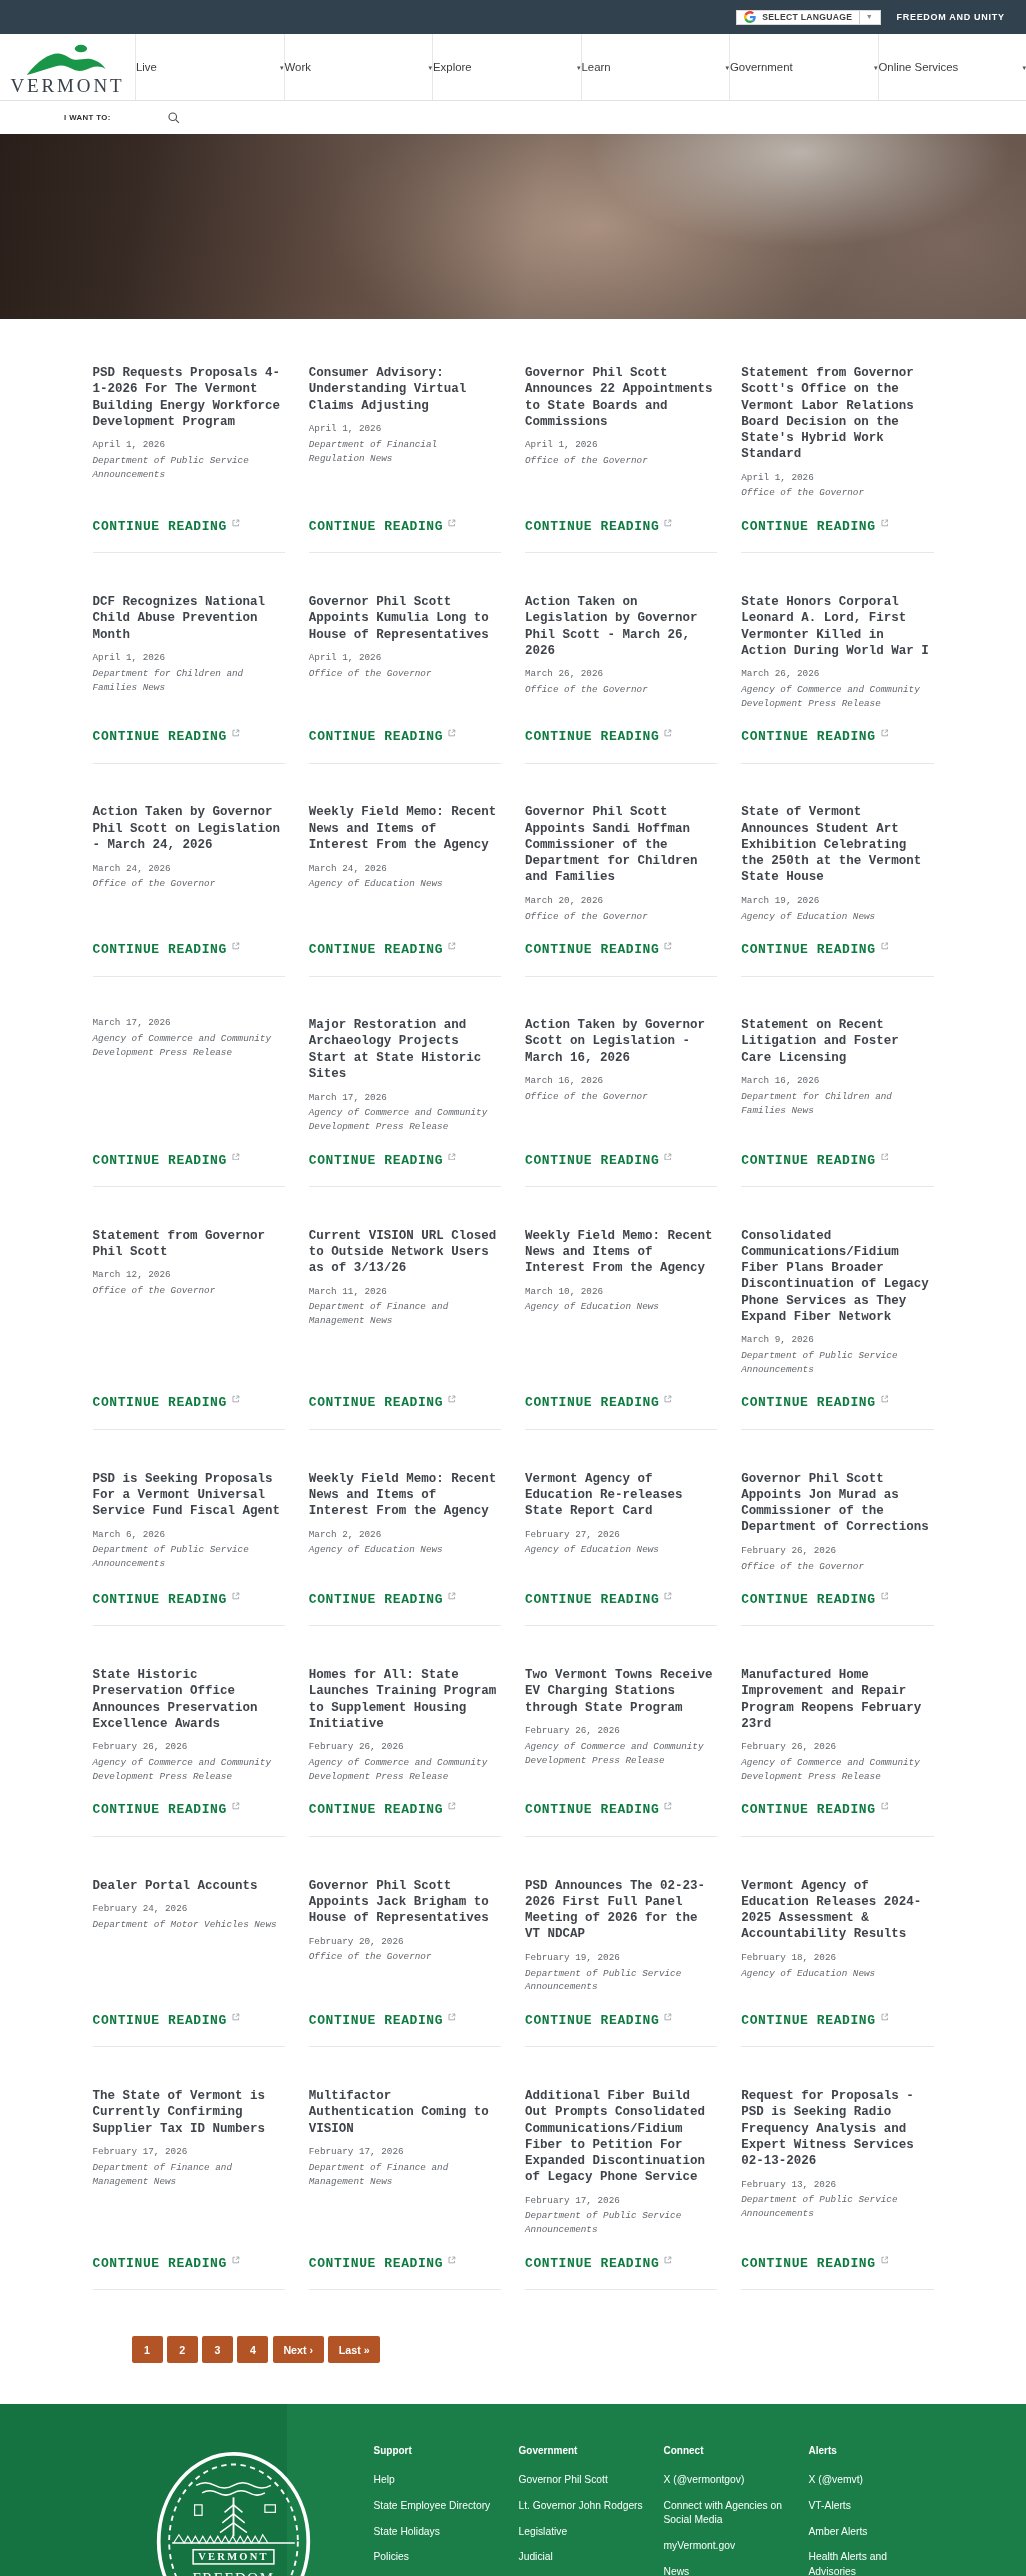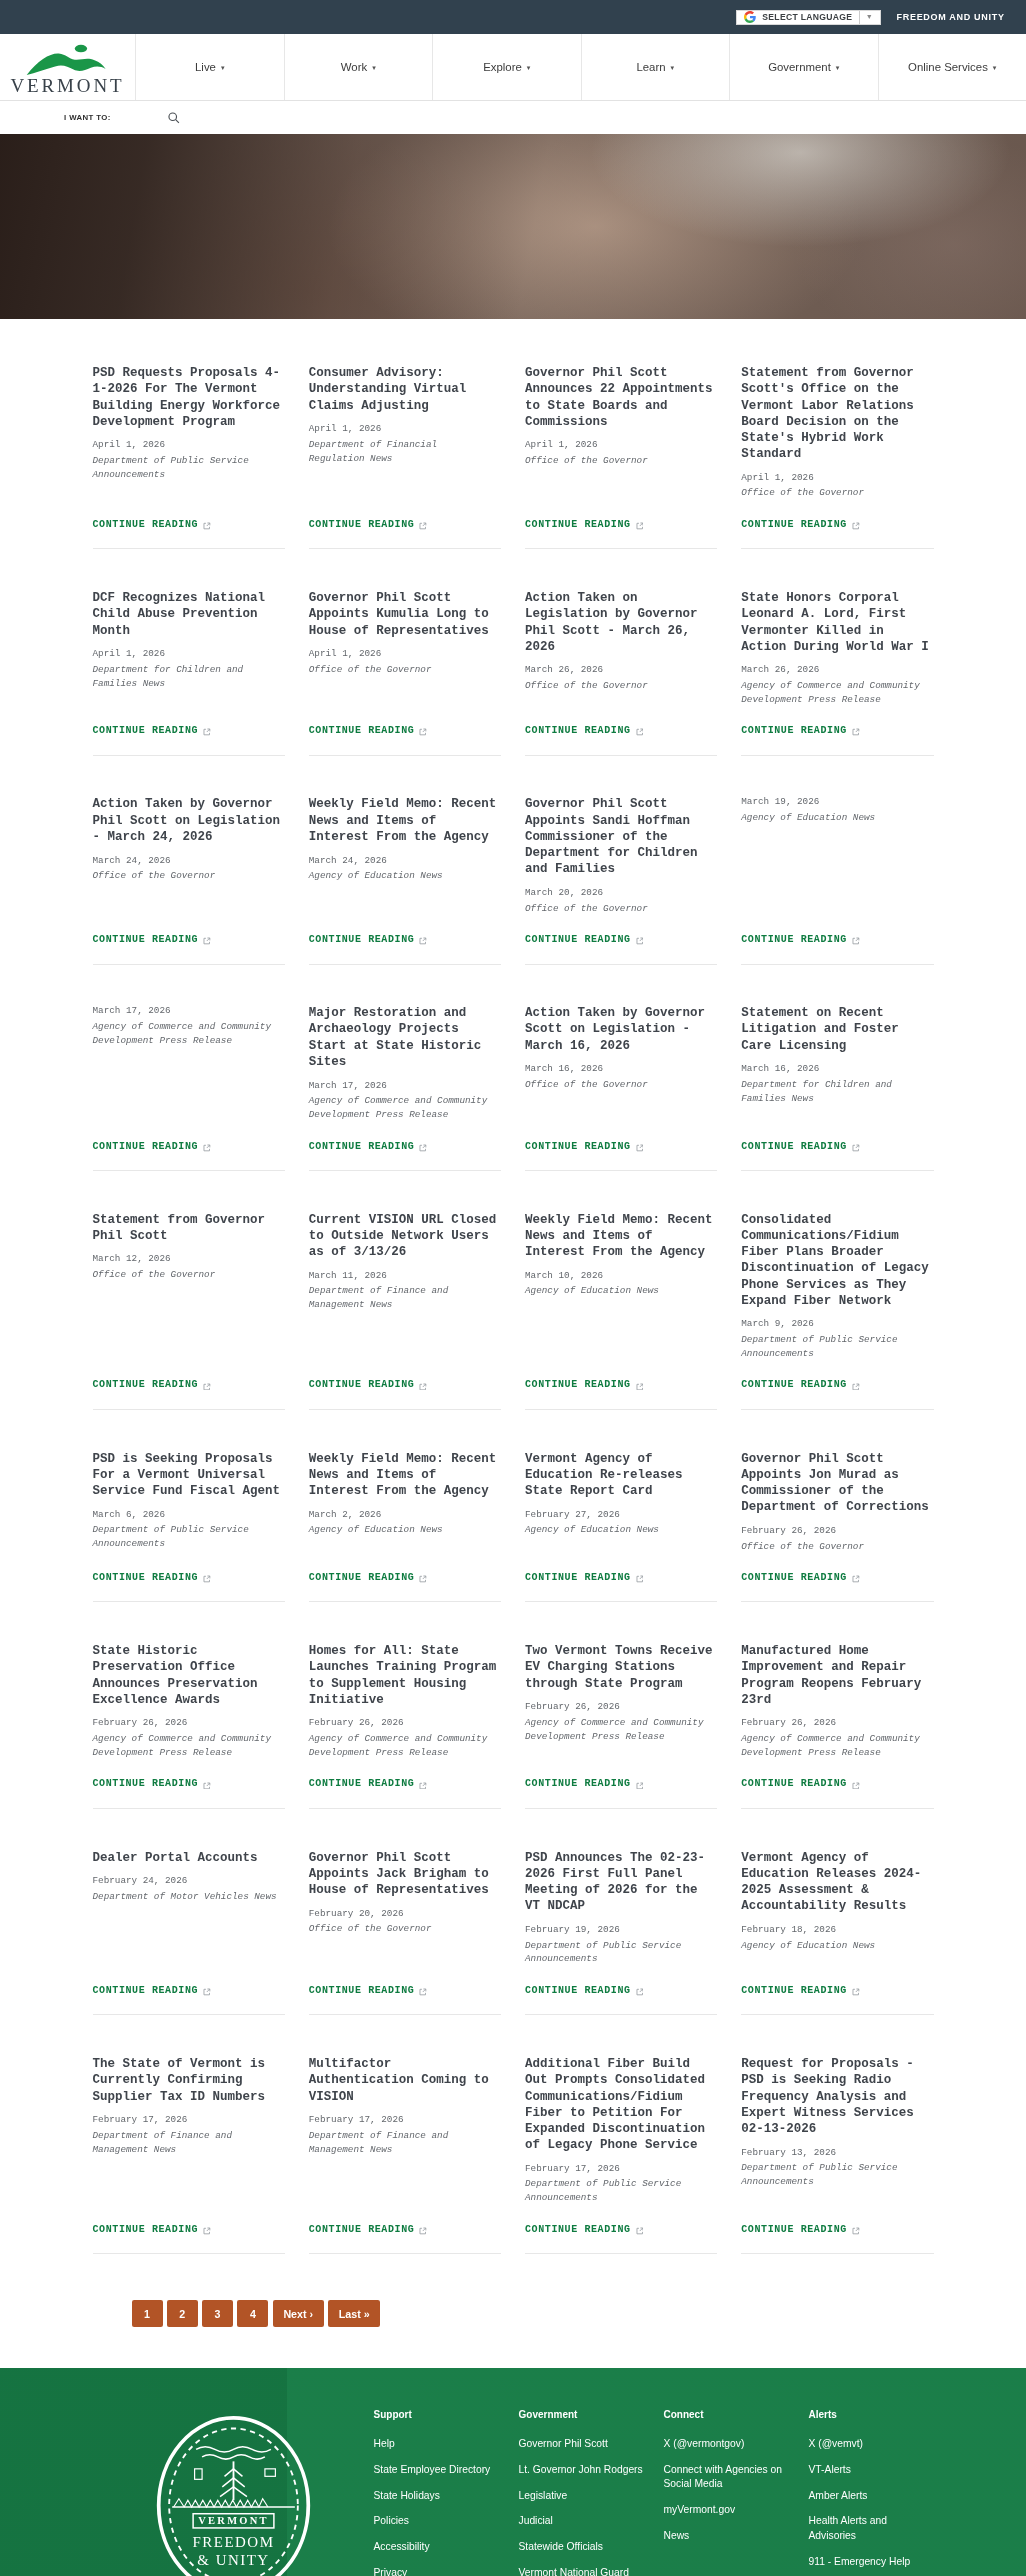--- a/index.html
+++ b/index.html
@@ -12,21 +12,21 @@
   .lang-text { font-size:8.6px; font-weight:bold; color:#3c4043; letter-spacing:0.3px; }
   .lang-sep { width:0.7px; height:13px; background:#ccc; }
   .lang-caret { color:#8a8a8a; font-size:7.1px; }
   .tagline { color:#fff; font-weight:bold; font-size:9px; letter-spacing:0.7px; }
 
   
   .site-header { display:flex; height:67px; background:#fff; border-bottom:0.7px solid #e2e2e2; }
   .logo-wrap { width:135px; display:flex; flex-direction:column; align-items:center; justify-content:center; padding-top:5.7px; cursor:pointer; }
   .logo-word { font-family:"Liberation Serif", serif; font-size:19px; letter-spacing:2.9px; color:#39424a; margin-top:-5.7px; }
   .nav { flex:1; display:flex; }
-  .nav-item { flex:1; display:flex; align-items:center; justify-content:center; gap:5px; border-left:0.7px solid #e7e7e7; font-size:11.4px; color:#3c3c3c; cursor:pointer; }
+  .nav-item { flex:1; display:flex; align-items:center; justify-content:space-between; gap:5px; border-left:0.7px solid #e7e7e7; font-size:11.4px; color:#3c3c3c; cursor:pointer; }
   .nav-caret { font-size:7.1px; color:#555; margin-top:1.4px; }
 
   .iwt-strip { height:33px; display:flex; align-items:center; padding-left:45px; gap:56px; background:#fff;margin-left:19px; }
   .iwt-label { font-size:7.8px; font-weight:bold; letter-spacing:0.4px; color:#2f2f2f; }
   .search-btn { cursor:pointer; display:flex; align-items:center; }
 
   
   .hero { height:185px; position:relative; overflow:hidden;
     background-color:#7d6a5f;
     background-image:
@@ -38,22 +38,22 @@
   }
   .hero-title { position:absolute; left:102px; top:222px; margin:0; color:#fff; font-size:33px; font-weight:500; letter-spacing:0.4px; }
 
   
   .main { width:841px; margin:0 auto; padding:46px 0 41px; }
   .news-grid { display:grid; grid-template-columns:repeat(4,1fr); column-gap:24px; row-gap:41px; }
   .card { display:flex; flex-direction:column; min-height:150px;font-family:Liberation Mono, monospace; }
   .card-title { font-size:12.5px; font-weight:700; line-height:1.3; color:#3f444b; margin:0 0 9.3px; cursor:pointer; }
   .card-date { font-size:9.3px; color:#63676c; margin-bottom:3.6px; }
   .card-dept { font-size:9.3px; font-style:italic; color:#63676c; line-height:1.5; padding-right:5.7px; }
-  .card-link { margin-top:auto; padding-top:18.5px; display:flex; align-items:flex-end; gap:5px;
-               color:#0e7b40; font-size:10px; font-weight:bold; letter-spacing:0.6px; text-decoration:none; cursor:pointer; }
+  .card-link { margin-top:auto; padding-top:18.5px; display:flex; align-items:flex-start; gap:5px;
+               color:#0e7b40; font-size:13px; font-weight:bold; letter-spacing:0.6px; text-decoration:none; cursor:pointer; }
   .card-divider { height:0.7px; background:#e7e7e7; margin-top:18.5px; }
 
   
   .pagination { margin:46px 0 0 39px; display:flex; gap:4.3px; }
   .page-btn { min-width:31px; height:27px; background:#b25426; color:#fff; font-weight:bold; font-size:10.7px;
               display:flex; align-items:center; justify-content:center; padding:0 10.7px; border-radius:2.1px; cursor:pointer; text-decoration:none; }
 
   
   .footer { background:#177c46; padding:41px 0 47px;
     background-image: linear-gradient(90deg, rgba(0,0,0,.07) 0 28%, rgba(255,255,255,.015) 28% 100%); }
@@ -289,20 +289,21 @@
           <span>CONTINUE READING</span>
           <svg width="7.8" height="7.8" viewBox="0 0 12 12">
             <path d="M4.5 2 H1.5 V10.5 H10 V7.5" stroke="#9aa0a5" stroke-width="1.3" fill="none"></path>
             <path d="M6.8 1.5 H10.5 V5.2 M10.5 1.5 L5.8 6.2" stroke="#9aa0a5" stroke-width="1.3" fill="none"></path>
           </svg>
         </a>
         <div class="card-divider"></div>
       </article>
 
       <article class="card">
+        <h3 class="card-title">State of Vermont Announces Student Art Exhibition Celebrating the 250th at the Vermont State House</h3>
         <div class="card-date">March 19, 2026</div>
         <div class="card-dept">Agency of Education News</div>
         <a class="card-link">
           <span>CONTINUE READING</span>
           <svg width="7.8" height="7.8" viewBox="0 0 12 12">
             <path d="M4.5 2 H1.5 V10.5 H10 V7.5" stroke="#9aa0a5" stroke-width="1.3" fill="none"></path>
             <path d="M6.8 1.5 H10.5 V5.2 M10.5 1.5 L5.8 6.2" stroke="#9aa0a5" stroke-width="1.3" fill="none"></path>
           </svg>
         </a>
         <div class="card-divider"></div>

